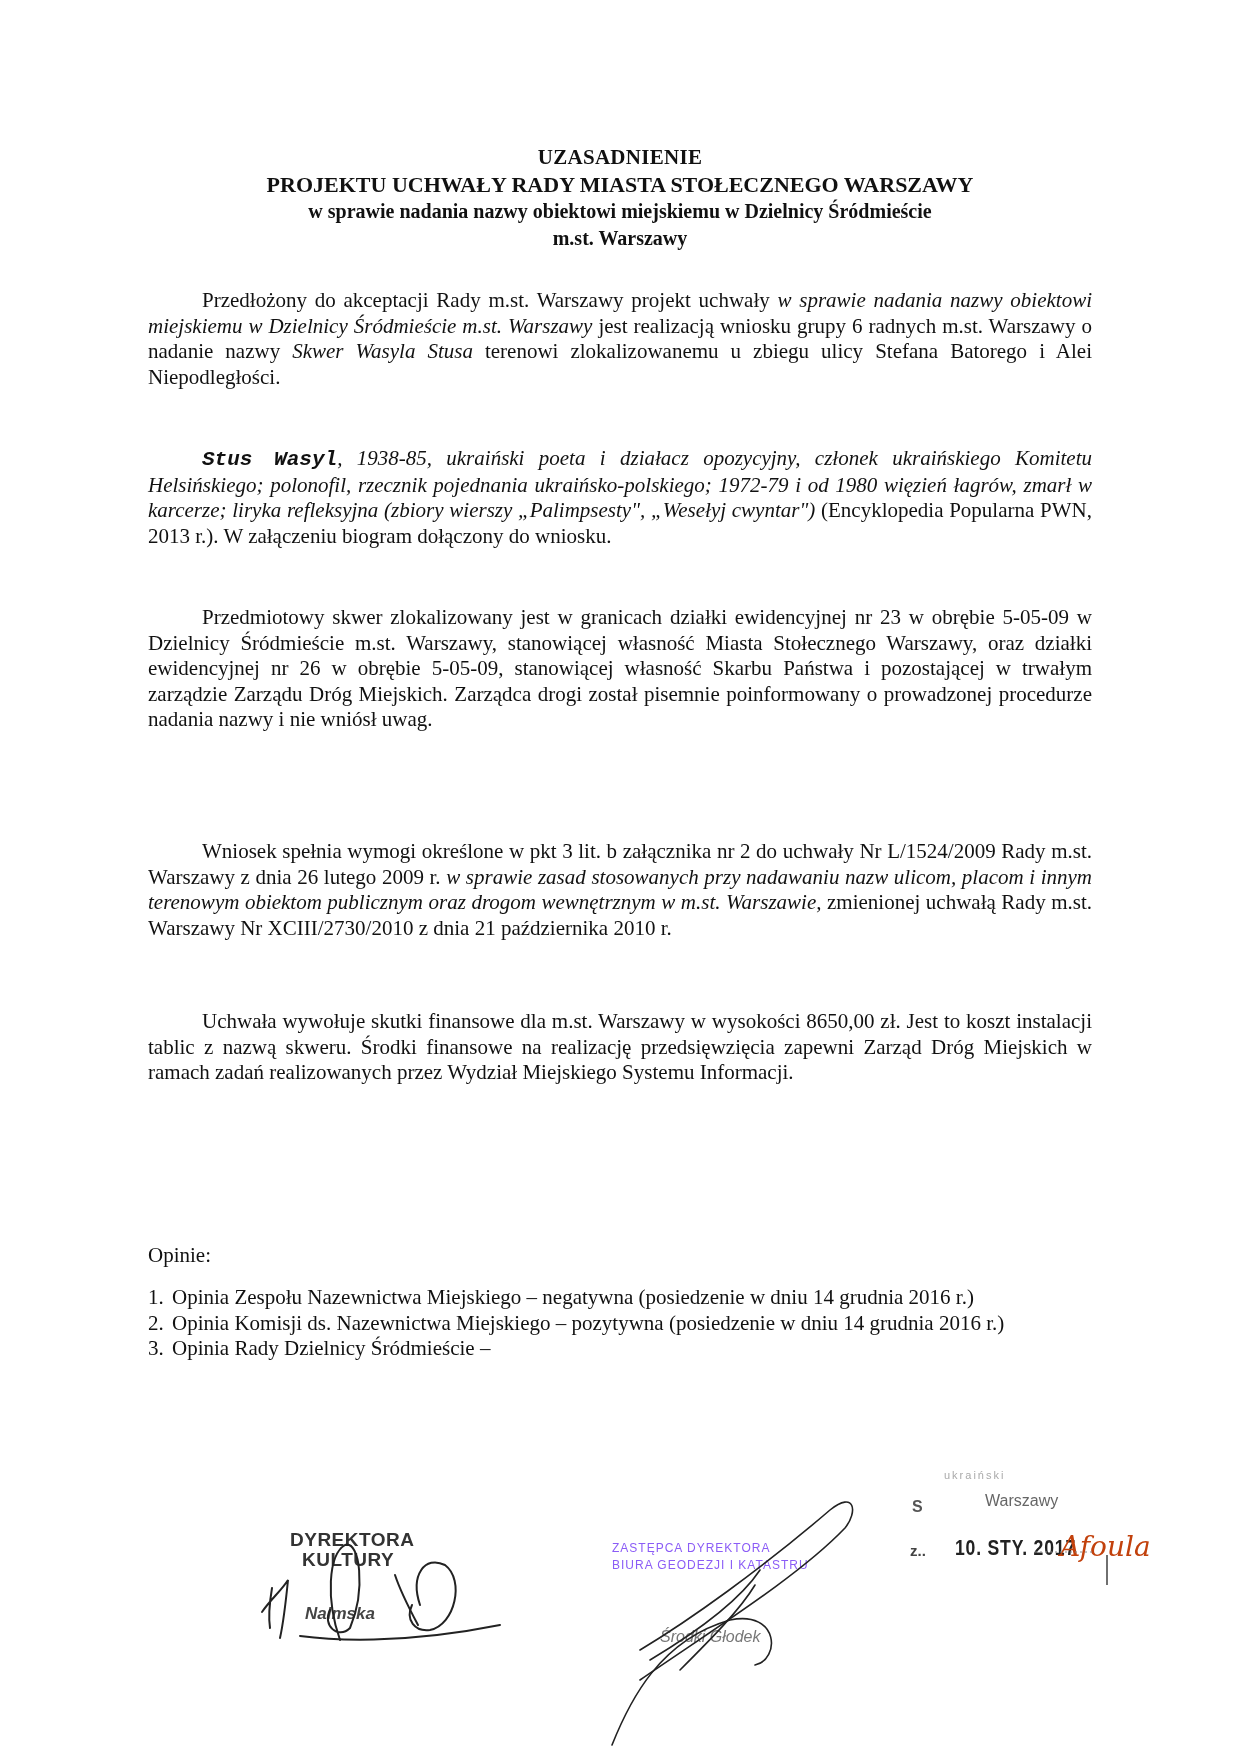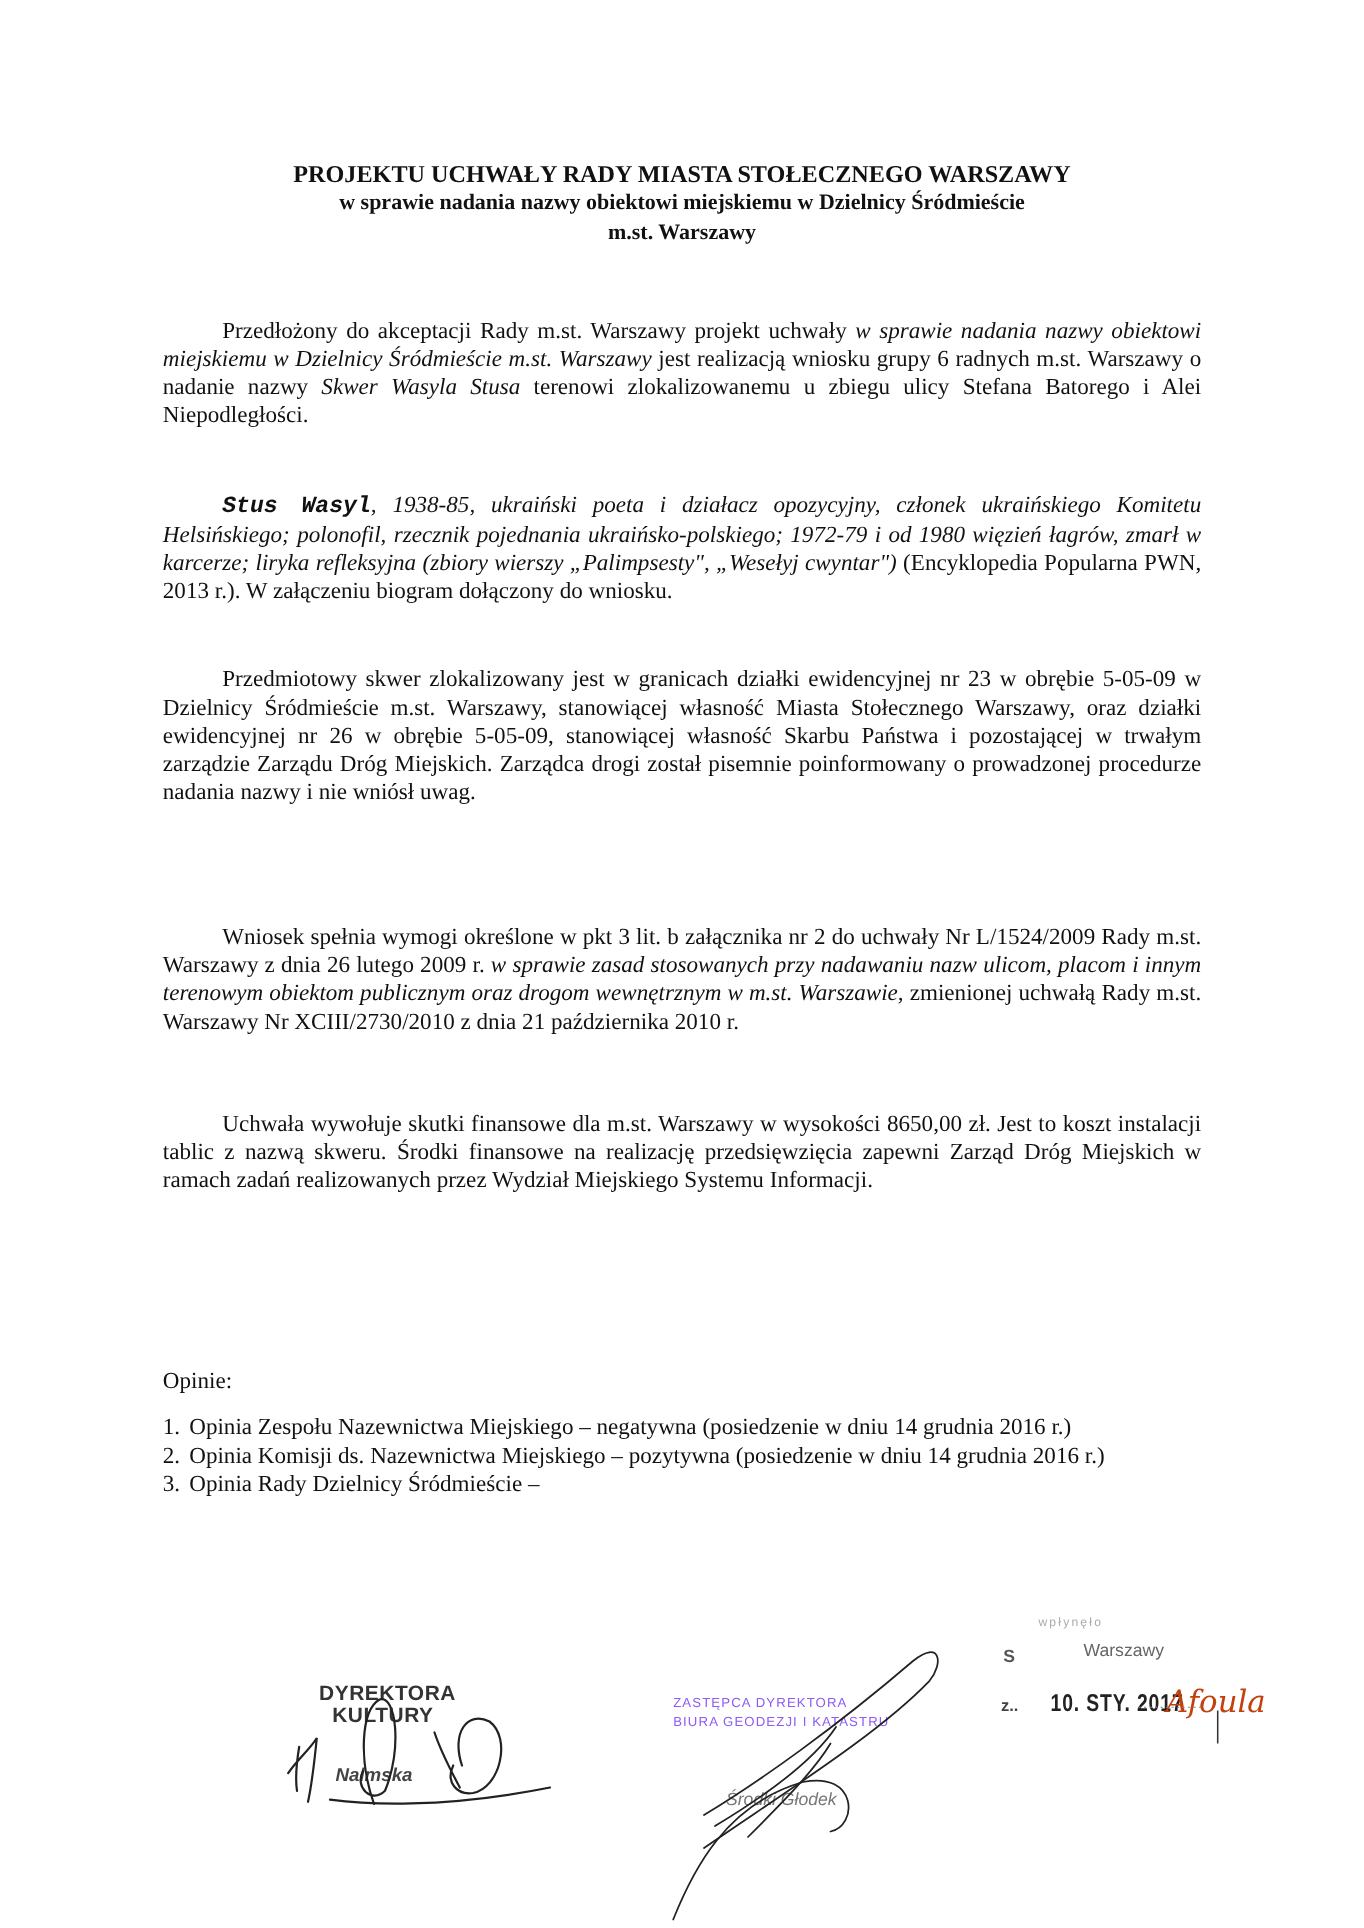--- a/index.html
+++ b/index.html
@@ -175,20 +175,21 @@
       font-size: 28px;
       color: #c2410c;
     }
   </style>
 </head>
 <body>
 
 <div class="page">
 
   <div class="title-block">
+    <div class="t1">UZASADNIENIE</div>
     <div class="t2">PROJEKTU UCHWAŁY RADY MIASTA STOŁECZNEGO WARSZAWY</div>
     <div class="t3">w sprawie nadania nazwy obiektowi miejskiemu w Dzielnicy Śródmieście</div>
     <div class="t4">m.st. Warszawy</div>
   </div>
 
   <div class="body-text" id="para1">
     <p><span>Przedłożony do akceptacji Rady m.st. Warszawy projekt uchwały </span><em>w sprawie nadania nazwy obiektowi miejskiemu w Dzielnicy Śródmieście m.st. Warszawy</em><span> jest realizacją wniosku grupy 6 radnych m.st. Warszawy o nadanie nazwy </span><em>Skwer Wasyla Stusa</em><span> terenowi zlokalizowanemu u zbiegu ulicy Stefana Batorego i Alei Niepodległości.</span></p>
   </div>
 
   <div class="body-text" id="para2">
@@ -229,21 +230,21 @@
     <div class="l2">KULTURY</div>
   </div>
   <div class="stamp stamp-left-name">Nalmska</div>
 
   <div class="stamp stamp-mid">
     <div>ZASTĘPCA DYREKTORA</div>
     <div>BIURA GEODEZJI I KATASTRU</div>
   </div>
   <div class="stamp stamp-mid-name">Środki Głodek</div>
 
-  <div class="stamp stamp-right-header">wpłynęło</div>
+  <div class="stamp stamp-right-header">ukraiński</div>
   <div class="stamp stamp-right-city">Warszawy</div>
   <div class="stamp stamp-right-s">S</div>
   <div class="stamp stamp-right-z">z..</div>
   <div class="stamp stamp-right-date">10. STY. 2017</div>
   <div class="signature-annot">Afoula</div>
 
   <svg class="sig-svg" viewBox="0 0 1240 1753">
     <g fill="none" stroke="#222" stroke-width="2" stroke-linecap="round">
       <path d="M272 1588 C 270 1600, 268 1615, 270 1628 M262 1612 C 270 1600, 282 1590, 288 1580 C 286 1600, 284 1620, 280 1638"></path>
       <path d="M340 1640 C 326 1600, 328 1555, 345 1545 C 360 1540, 366 1590, 350 1628 C 338 1640, 322 1625, 330 1610"></path>

